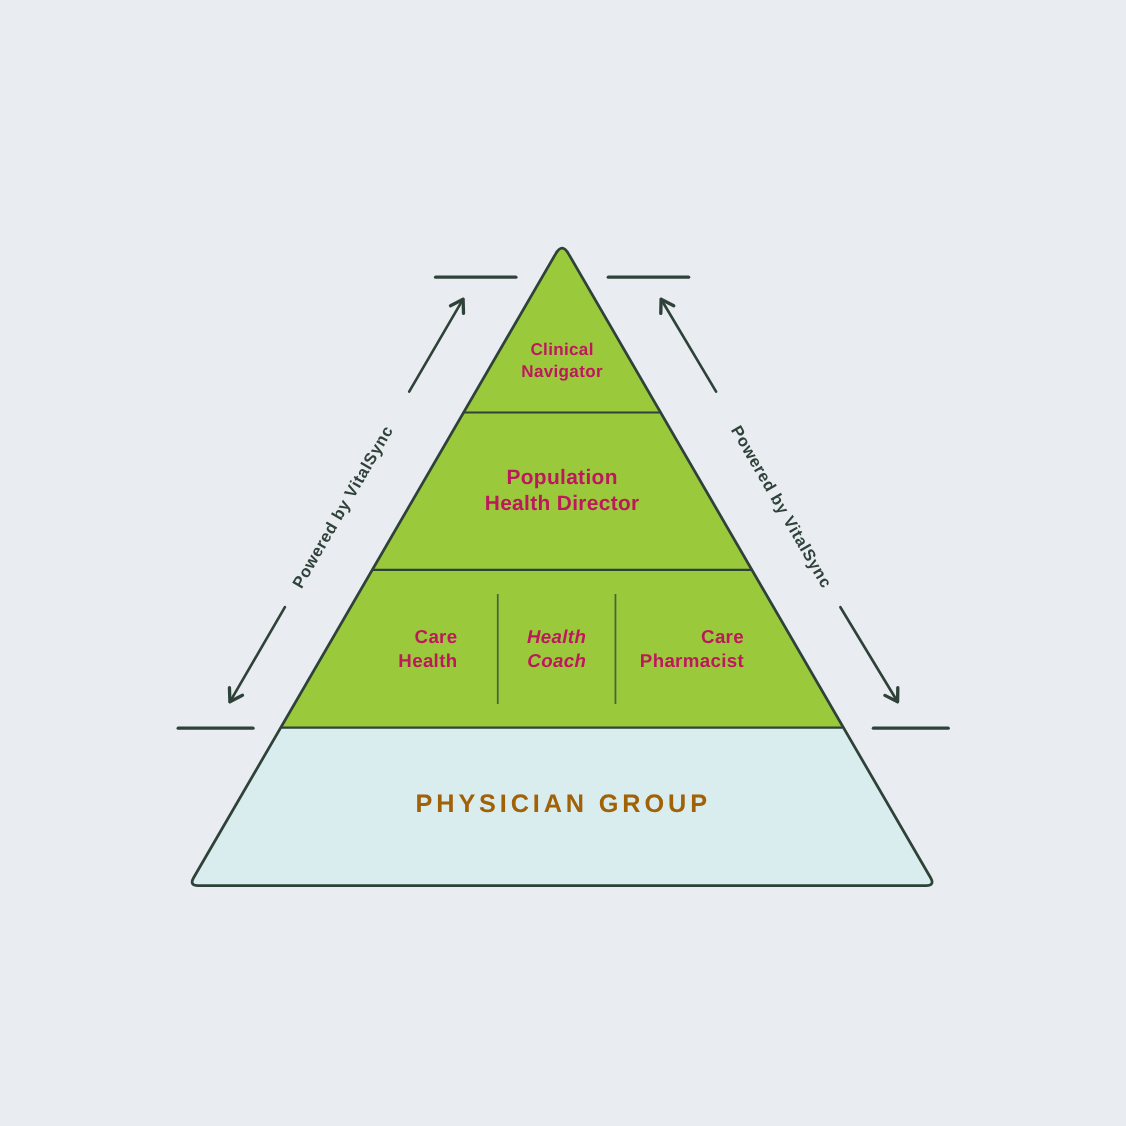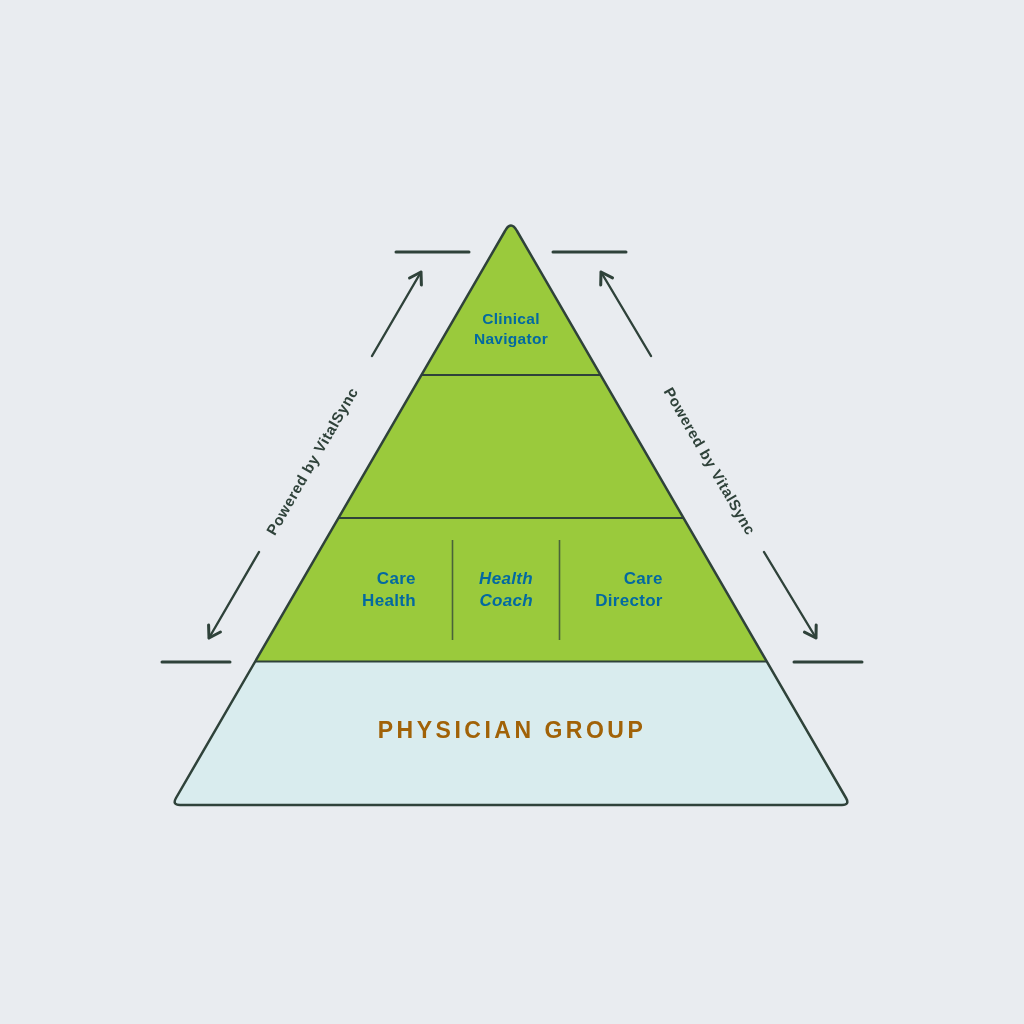--- a/index.html
+++ b/index.html
@@ -19,21 +19,21 @@
     height: 1024px;
   }
   .stage svg {
     position: absolute;
     inset: 0;
   }
   .label {
     position: absolute;
     transform: translate(-50%, -50%);
     text-align: center;
-    color: #0369a1;
+    color: #be185d;
     font-weight: bold;
     white-space: nowrap;
     line-height: 1.28;
   }
   .tier1-label { left: 511px; top: 329px; font-size: 15.5px; letter-spacing: 0.3px; }
   .tier2-label { left: 511px; top: 447px; font-size: 19px;   letter-spacing: 0.3px; }
   .role-label  { top: 590px; font-size: 17px; letter-spacing: 0.3px; text-align: right; }
   .role-1 { left: 389px; }
   .role-2 { left: 506px; font-style: italic; }
   .role-3 { left: 629px; }
@@ -95,32 +95,36 @@
 
     <line x1="651" y1="356" x2="601" y2="272" stroke="#2F423A" stroke-width="2.4" stroke-linecap="round" marker-end="url(#arrowhead)"></line>
     <line x1="764" y1="552" x2="816" y2="638" stroke="#2F423A" stroke-width="2.4" stroke-linecap="round" marker-end="url(#arrowhead)"></line>
   </svg>
 
   <div class="label tier1-label">
     <div>Clinical</div>
     <div>Navigator</div>
   </div>
 
+  <div class="label tier2-label">
+    <div>Population</div>
+    <div>Health Director</div>
+  </div>
 
   <div class="label role-label role-1">
     <div>Care</div>
     <div>Health</div>
   </div>
   <div class="label role-label role-2">
     <div>Health</div>
     <div>Coach</div>
   </div>
   <div class="label role-label role-3">
     <div>Care</div>
-    <div>Director</div>
+    <div>Pharmacist</div>
   </div>
 
   <div class="label base-label">PHYSICIAN GROUP</div>
 
   <div class="side-label left">Powered by VitalSync</div>
   <div class="side-label right">Powered by VitalSync</div>
 
 </div>
 
 </body></html>

